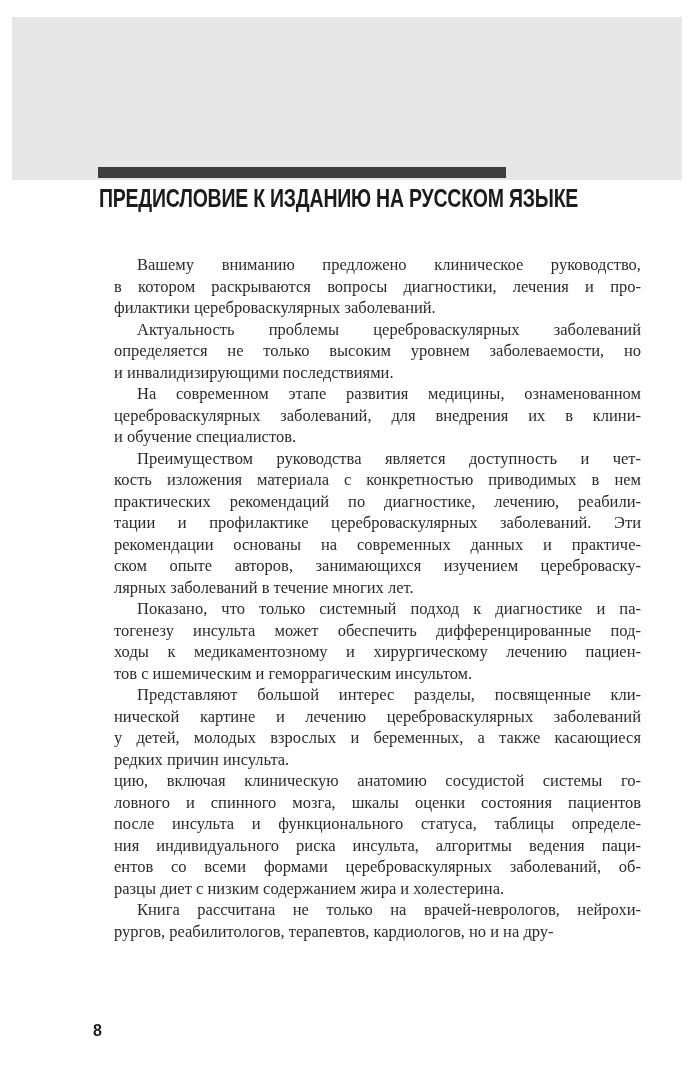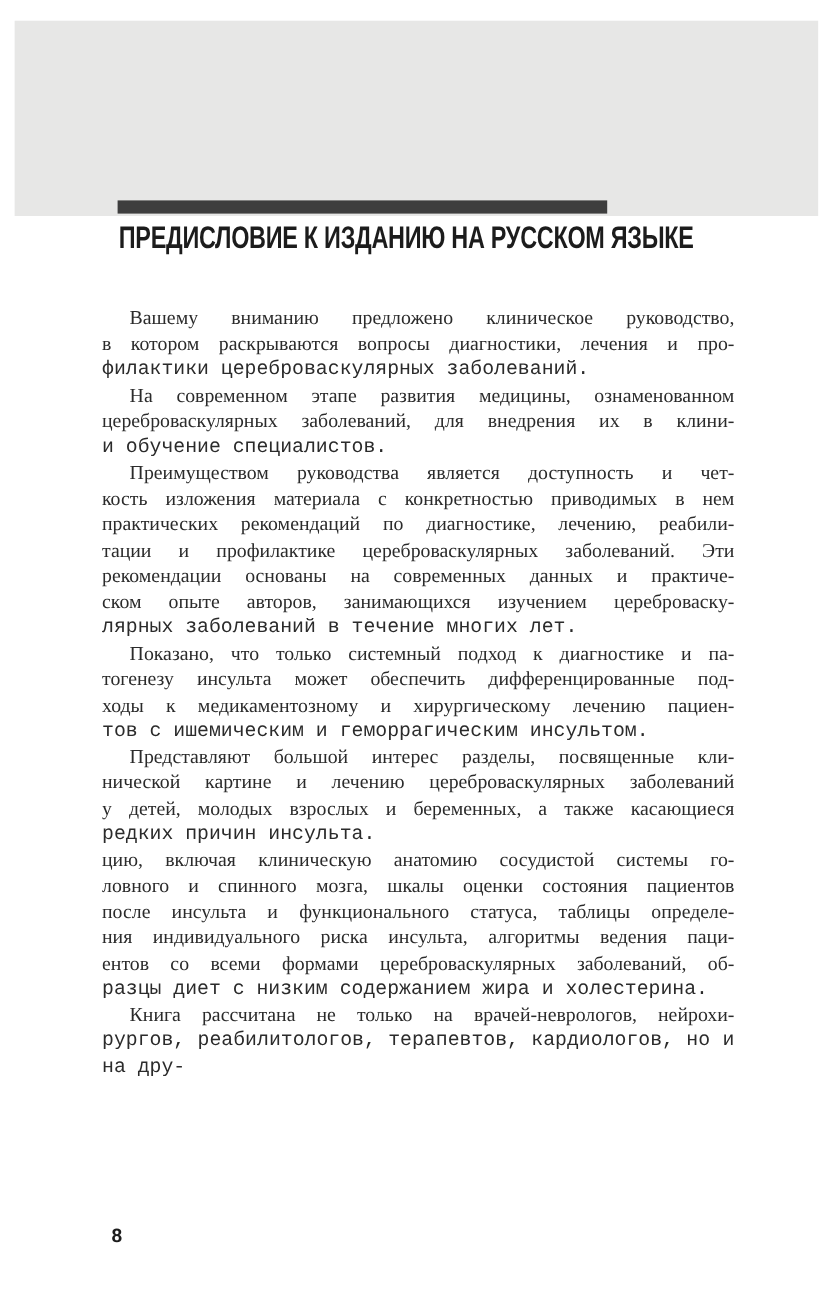--- a/index.html
+++ b/index.html
@@ -44,37 +44,36 @@
     white-space: nowrap;
   }
   .heading .condensed {
     display: inline-block;
     transform: scaleX(0.75);
     transform-origin: left center;
     letter-spacing: -0.3px;
   }
   .body-text {
     position: absolute;
-    left: 73px; top: 237px;
+    left: 102px; top: 237px;
     width: 527px;
     font-size: 16.5px;
     line-height: 21.5px;
     color: var(--body-text);
   }
   .para { margin: 0; }
   .line {
     display: block;
     text-align: justify;
     text-align-last: justify;
     white-space: nowrap;
   }
   .line.last {
     text-align-last: left;
     white-space: normal;
-    font-family: Liberation Mono, monospace;
   }
   .line.first { text-indent: 23px; }
   .page-number {
     position: absolute;
     left: 81px; top: 1005px;
     font-family: "Liberation Sans", sans-serif;
     font-weight: 700;
     font-size: 16px;
     color: var(--heading-text);
   }
@@ -84,20 +83,25 @@
 
 <div class="page">
   <div class="scan-bg"></div>
   <div class="title-bar"></div>
   <h1 class="heading"><span class="condensed">ПРЕДИСЛОВИЕ К ИЗДАНИЮ НА РУССКОМ ЯЗЫКЕ</span></h1>
   <div class="body-text" id="body-text">
       <p class="para">
         <span class="line first">Вашему вниманию предложено клиническое руководство,</span>
         <span class="line">в котором раскрываются вопросы диагностики, лечения и про-</span>
         <span class="line last">филактики цереброваскулярных заболеваний.</span>
+      </p>
+      <p class="para">
+        <span class="line first">Актуальность проблемы цереброваскулярных заболеваний</span>
+        <span class="line">определяется не только высоким уровнем заболеваемости, но</span>
+        <span class="line last">и инвалидизирующими последствиями.</span>
       </p>
       <p class="para">
         <span class="line first">На современном этапе развития медицины, ознаменованном</span>
         <span class="line">цереброваскулярных заболеваний, для внедрения их в клини-</span>
         <span class="line last">и обучение специалистов.</span>
       </p>
       <p class="para">
         <span class="line first">Преимуществом руководства является доступность и чет-</span>
         <span class="line">кость изложения материала с конкретностью приводимых в нем</span>
         <span class="line">практических рекомендаций по диагностике, лечению, реабили-</span>

